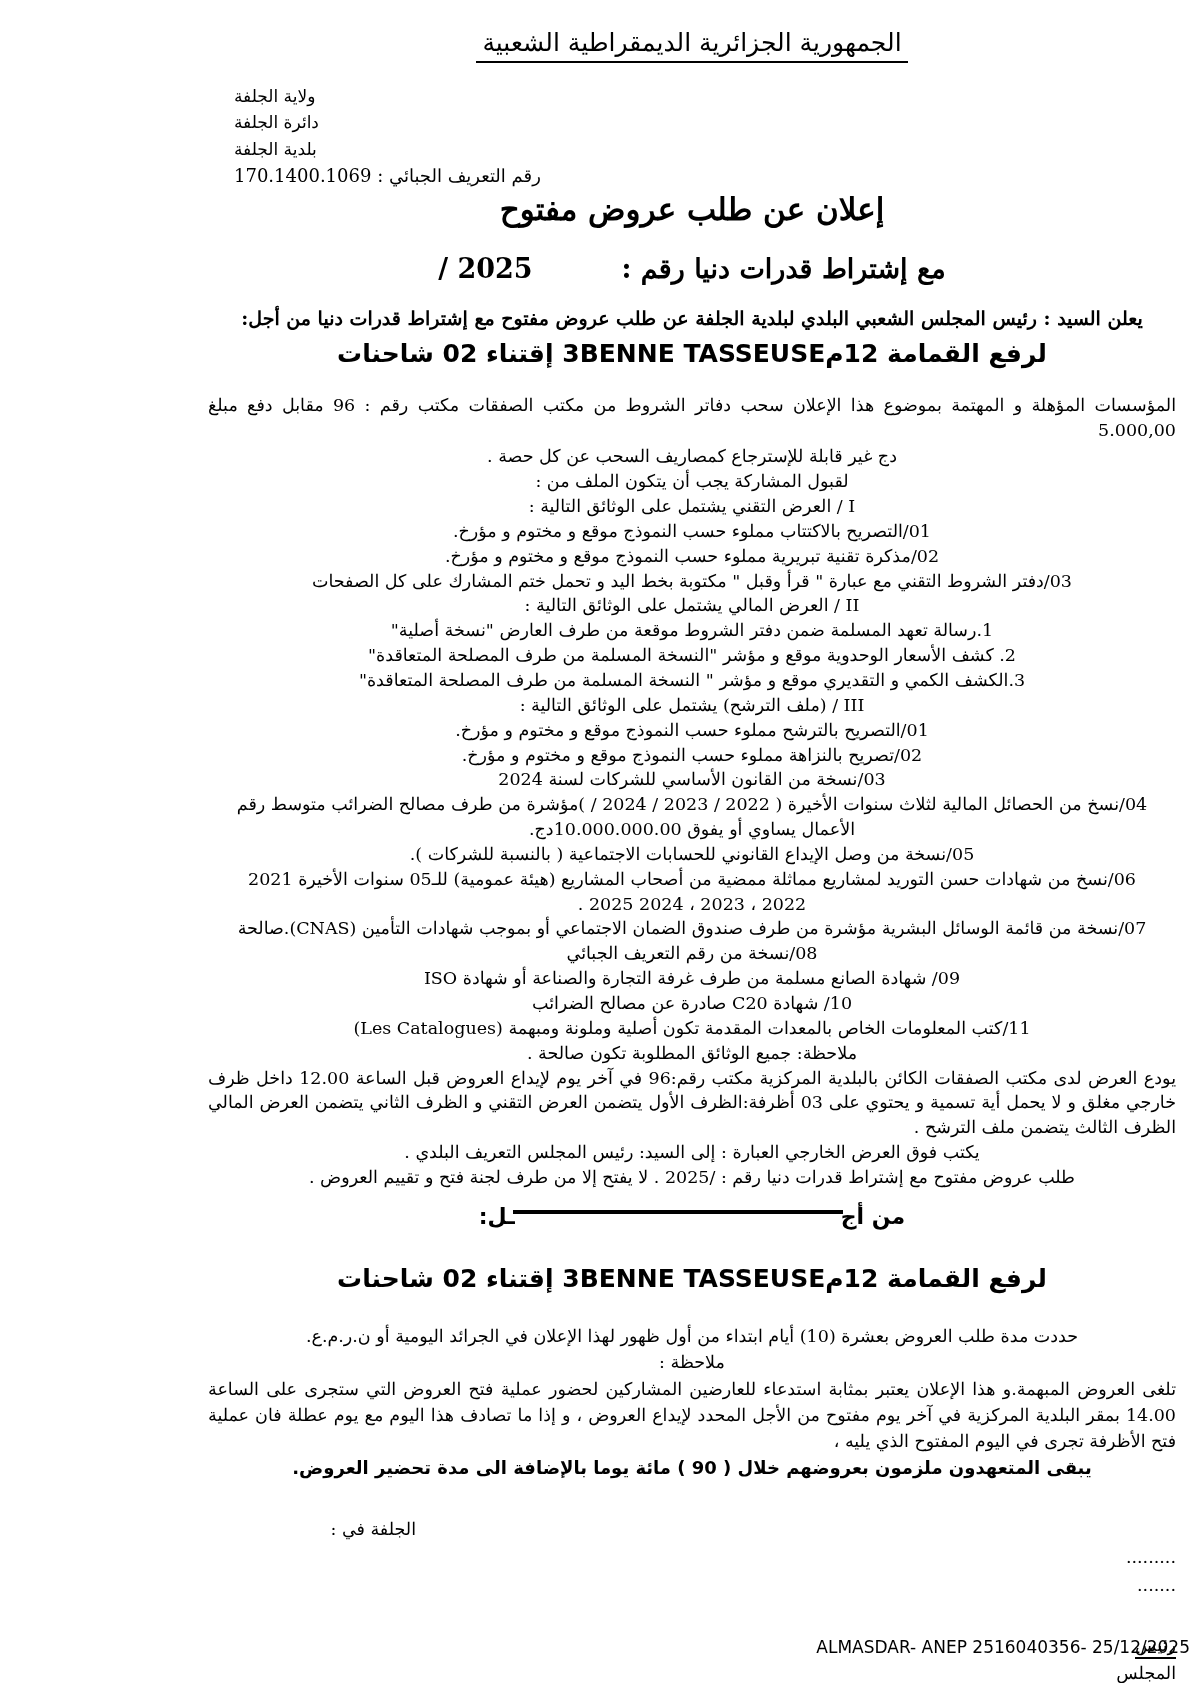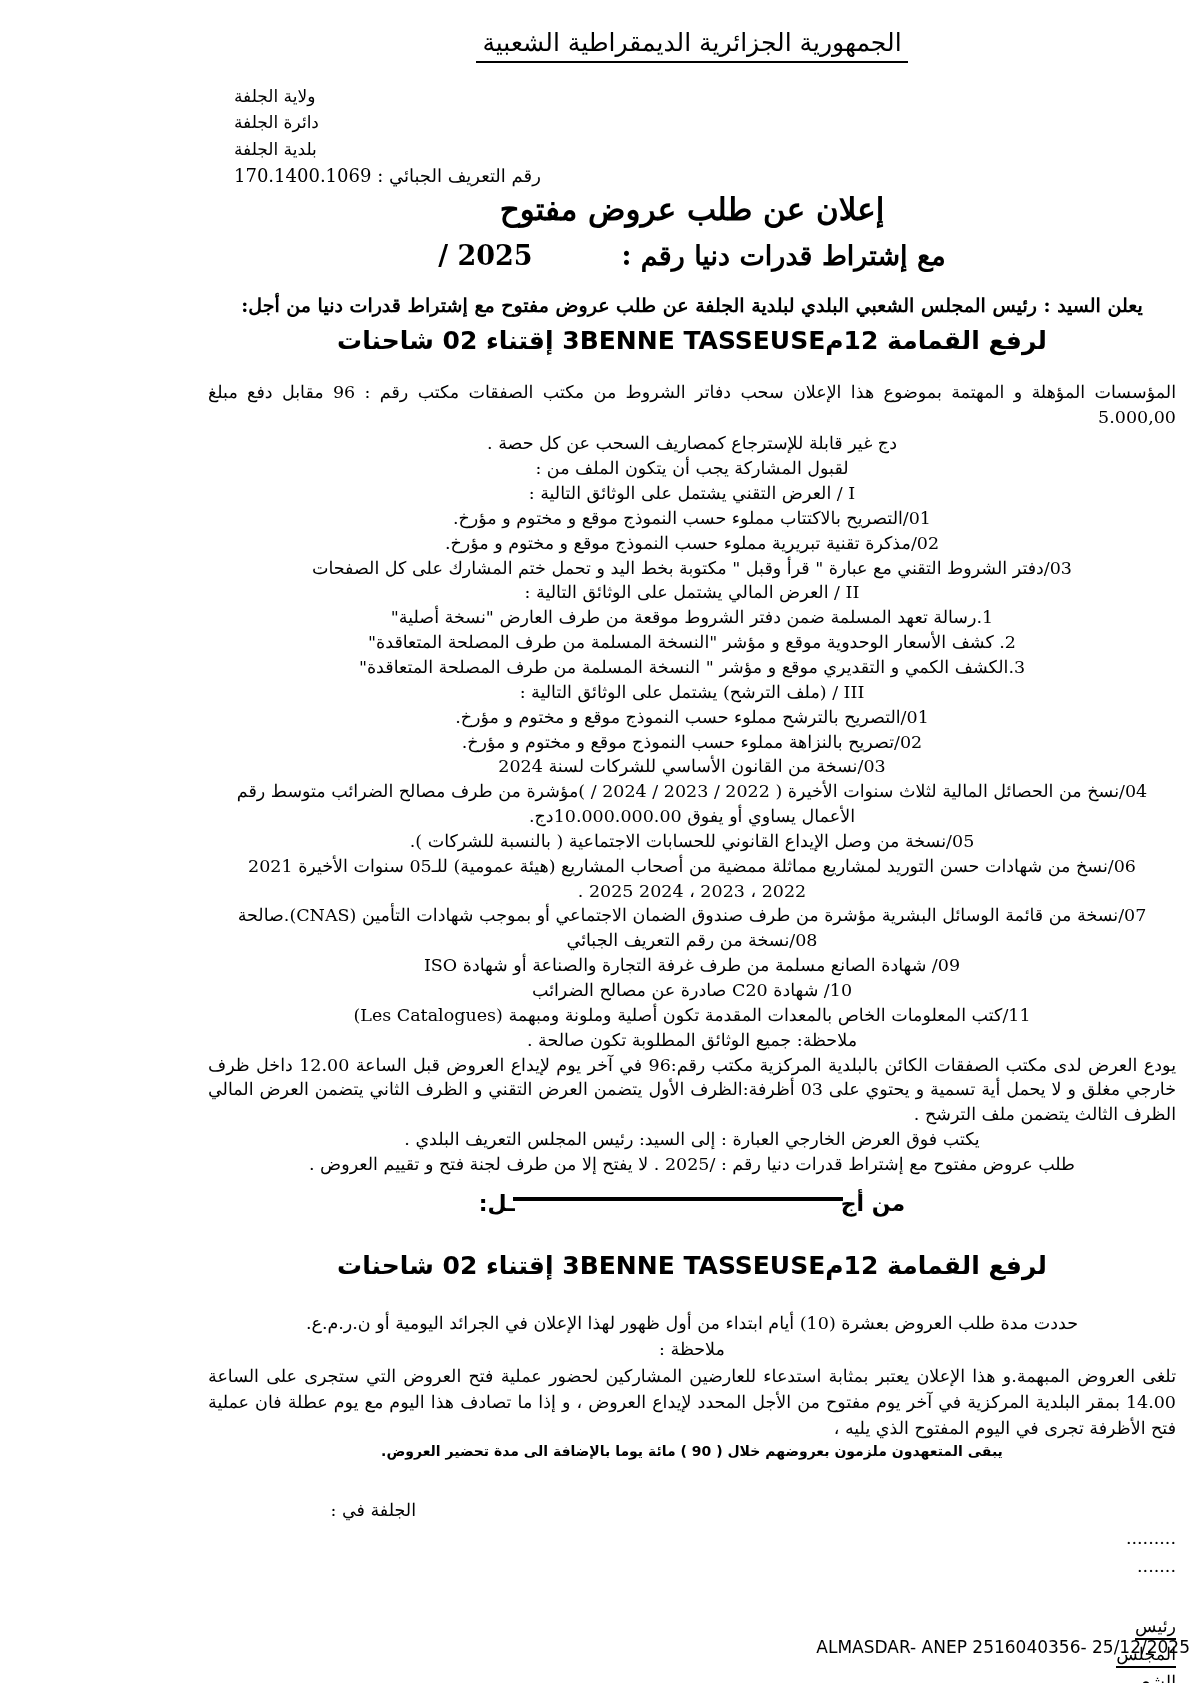--- a/index.html
+++ b/index.html
@@ -63,21 +63,21 @@
     text-align: center;
     font-size: 31px;
     font-weight: bold;
     margin-top: 4px;
     line-height: 1.25;
   }
   .sub-title {
     text-align: center;
     font-size: 27px;
     font-weight: bold;
-    margin-top: 10px;
+    margin-top: 23px;
     line-height: 1.25;
   }
   .sub-title .gap {
     display: inline-block;
     width: 70px;
   }
   .announce-line {
     text-align: center;
     font-size: 19px;
     font-weight: bold;
@@ -157,21 +157,21 @@
 
   .tail-block {
     margin-top: 28px;
     padding: 0 14px;
     font-size: 17.5px;
     line-height: 1.5;
   }
   .bold-sans {
     font-family: "DejaVu Sans", "Liberation Sans", sans-serif;
     font-weight: bold;
-    font-size: 14px;
+    font-size: 18px;
   }
   .sign-block {
     margin-top: 34px;
     padding: 0 14px;
     font-size: 17.5px;
     line-height: 1.6;
   }
   .sign-city {
     text-align: right;
     padding-right: 760px;

